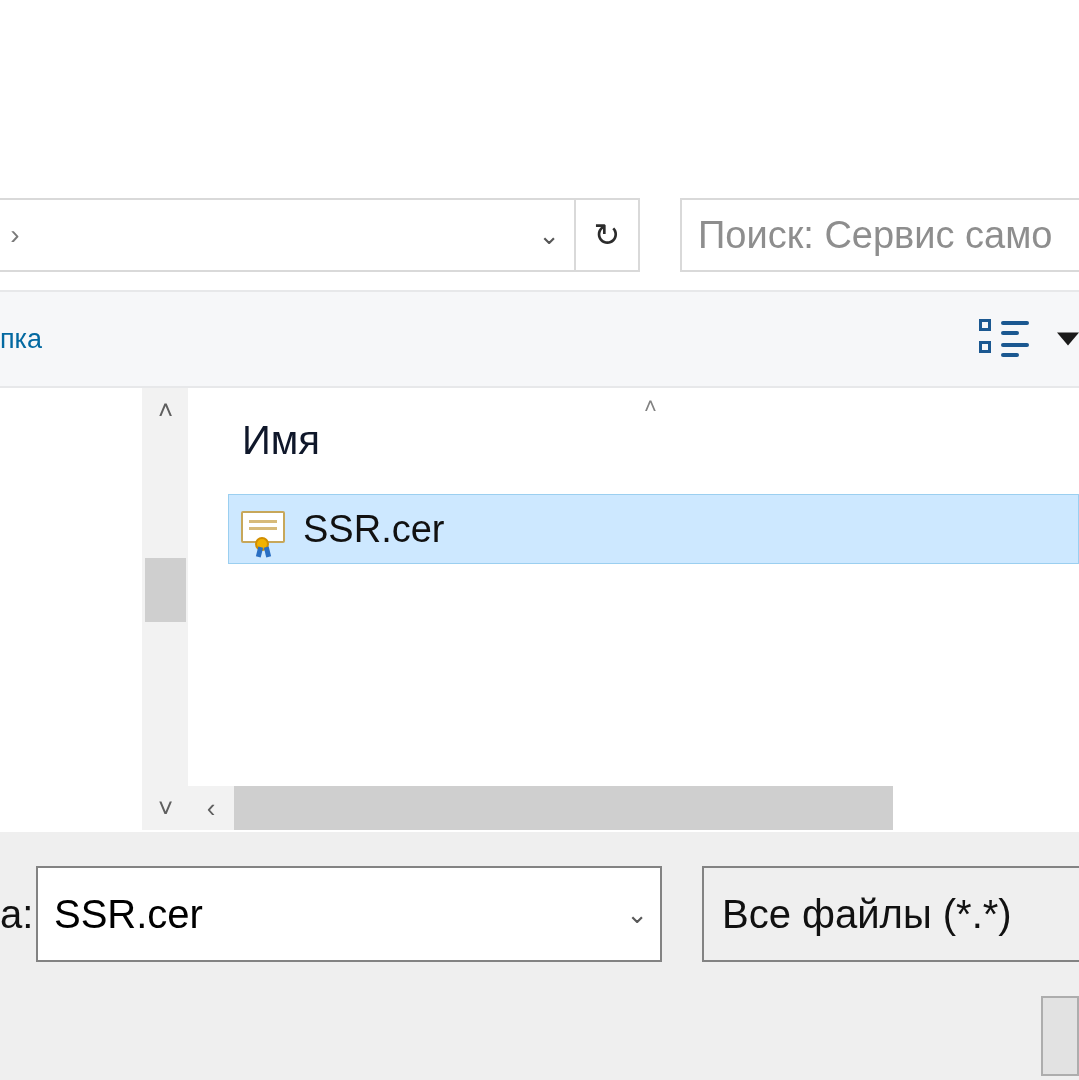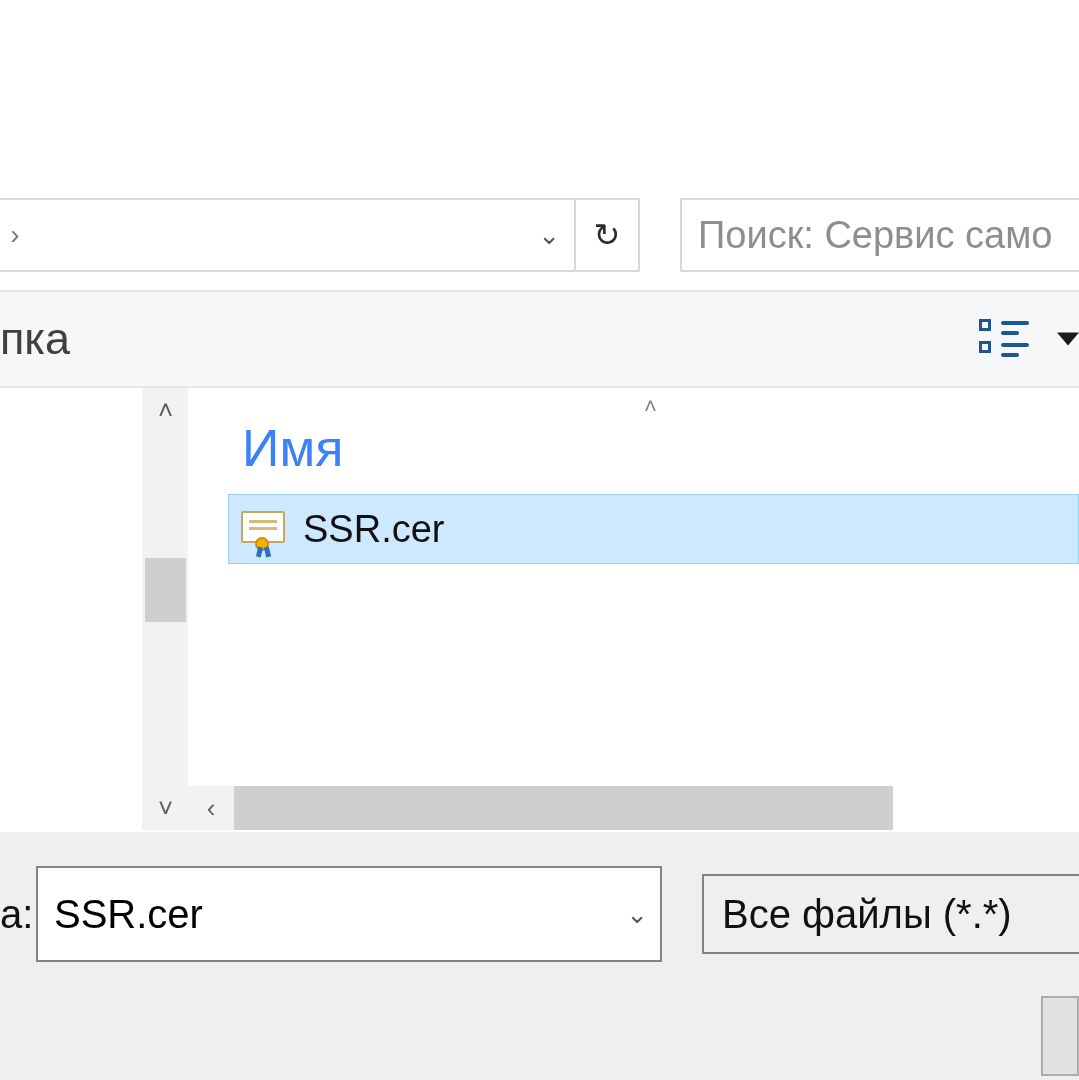--- a/index.html
+++ b/index.html
@@ -54,21 +54,21 @@
 
   
   .toolbar-row {
     position:absolute; left:0; top:290px; right:0; height:98px;
     border-top:2px solid #e7e8ea;
     border-bottom:2px solid #e7e8ea;
     background:#f6f7f9;
     display:flex; align-items:center;
   }
   .toolbar-left {
-    font-size:45px; color:#404040; padding-right:20px; white-space:nowrap;
+    font-size:27px; color:#0369a1; padding-right:20px; white-space:nowrap;
   }
   .toolbar-spacer { flex:1; }
   .view-icon {
     width:58px; height:40px; margin-right:20px;
     position:relative;
   }
   .view-icon .sq { position:absolute; width:12px; height:12px; border:3px solid #1b5891; }
   .view-icon .ln { position:absolute; height:4px; background:#1b5891; border-radius:2px; }
   .more-btn {
     width:22px; height:28px; position:relative;
@@ -104,21 +104,21 @@
 
   .file-pane {
     flex:1; height:100%; background:#ffffff; position:relative;
     padding-top:6px;
   }
   .sort-indicator {
     position:absolute; top:6px; left:456px; color:#828282; font-size:22px;
   }
   .col-header {
     position:absolute; top:30px; left:54px;
-    font-size:52px; color:#3b82f6;
+    font-size:40px; color:#0f172a;
   }
   .file-row {
     position:absolute; top:106px; left:40px; right:0; height:70px;
     background:#cde8ff; border:1px solid #9bcff0;
     display:flex; align-items:center; padding-left:12px;
   }
   .cert-icon {
     width:44px; height:36px; position:relative; margin-right:18px;
   }
   .cert-icon .doc {
@@ -173,21 +173,21 @@
   }
   .fname-input {
     width:626px; height:96px; border:2px solid #838383; background:#ffffff;
     font-size:40px; padding:0 16px; outline:none;
     display:flex; align-items:center; position:relative;
   }
   .fname-input .dd { position:absolute; right:12px; top:50%; transform:translateY(-50%);
     color:#595959; font-size:26px; }
   .row-gap { width:40px; }
   .filter-box {
-    flex:1; height:80px; border:2px solid #838383; border-right:none;
+    flex:1; height:96px; border:2px solid #838383; border-right:none;
     background:#efefef; display:flex; align-items:center; padding:0 18px;
     font-size:40px; color:#111;
   }
 
   .btn-row {
     position:absolute; left:0; right:0; top:158px; height:92px;
     display:flex; align-items:center; justify-content:flex-end;
     gap:44px; padding-right:0;
   }
   .open-btn {

